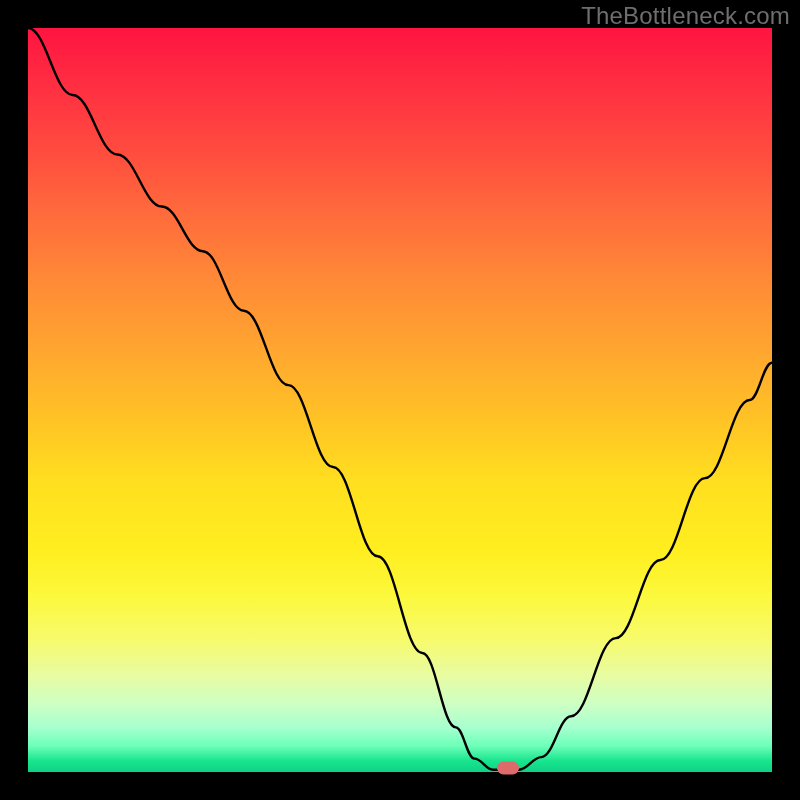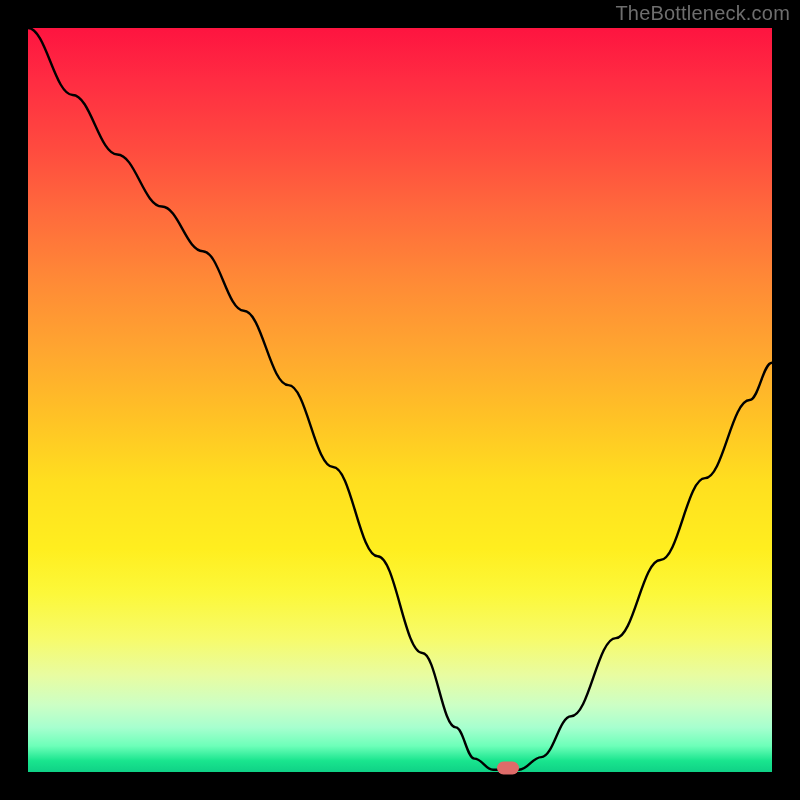--- a/index.html
+++ b/index.html
@@ -15,21 +15,21 @@
     position: relative;
     width: 800px;
     height: 800px;
     background: #000;
   }
   .watermark {
     position: absolute;
     top: 2px;
     right: 10px;
     color: #6e6e6e;
-    font-size: 20px;
+    font-size: 24px;
     font-weight: 500;
     letter-spacing: 0.2px;
     z-index: 10;
     text-align: right;
   }
   .plot {
     position: absolute;
     left: 28px;
     top: 28px;
     width: 744px;

